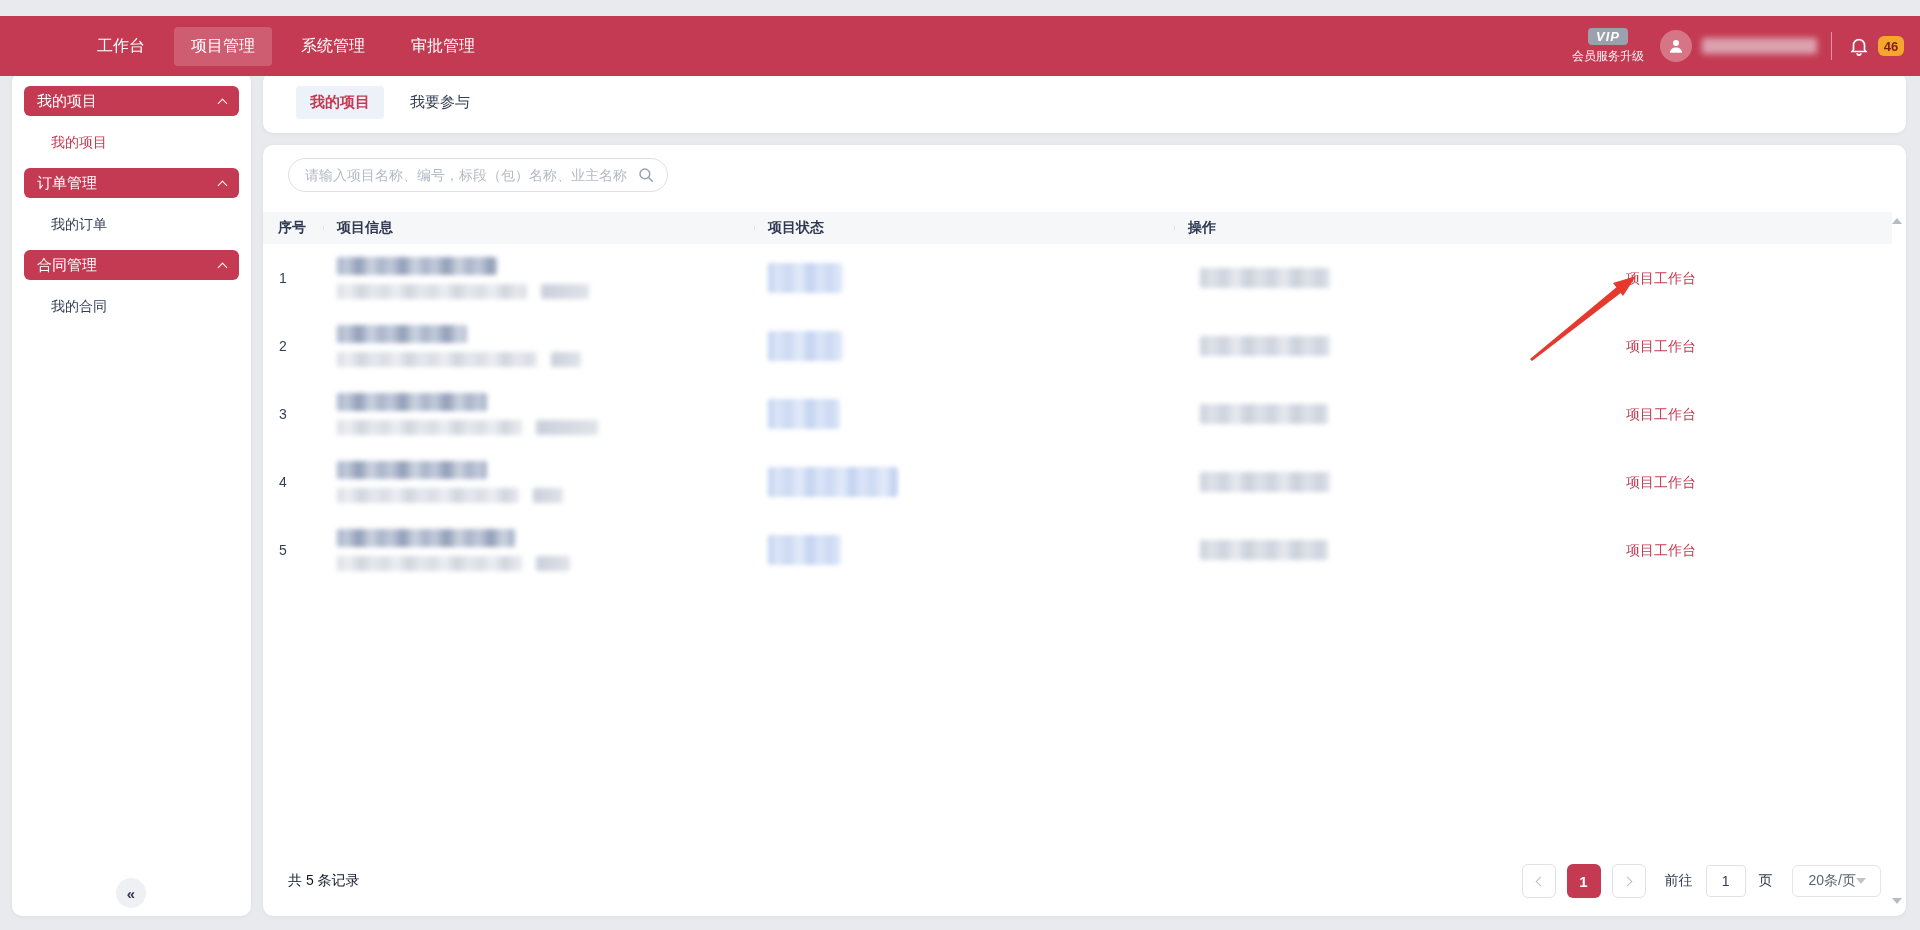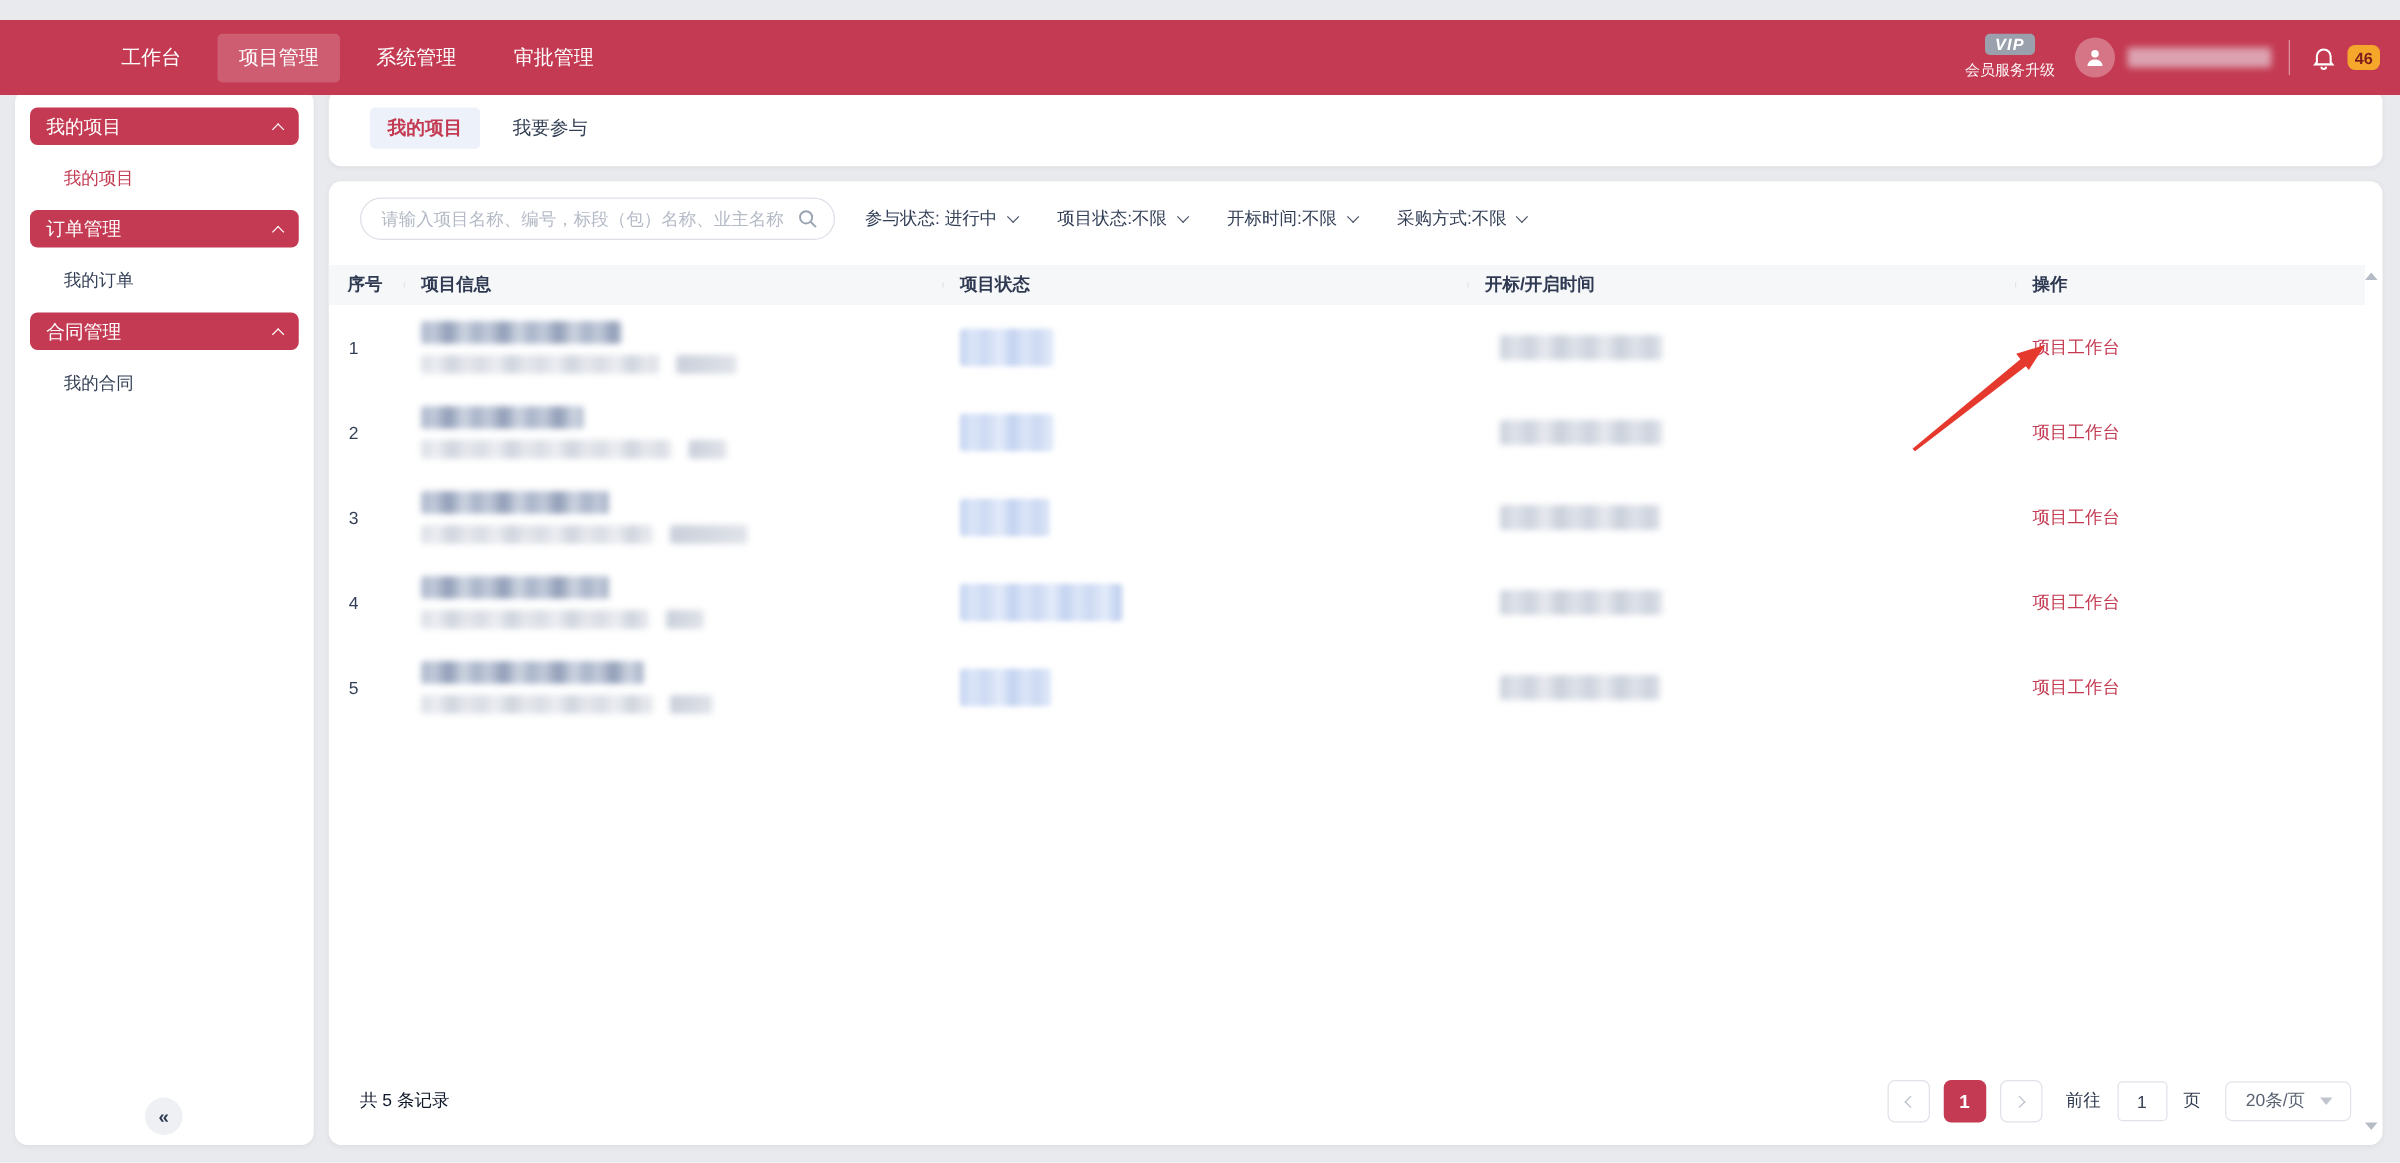--- a/index.html
+++ b/index.html
@@ -79,21 +79,21 @@
   .sb-arrow.dn { bottom:12px; border-top:6px solid #b6bcc6; }
 
   
   .pagination { position:absolute; left:0; right:0; bottom:0; height:70px; display:flex; align-items:center; padding:0 25px; }
   .total-text { font-size:14px; color:#0f172a; }
   .pg-group { margin-left:auto; display:flex; align-items:center; gap:11px; }
   .pg-btn { width:34px; height:34px; border:1px solid #dfe2e8; border-radius:6px; display:flex; align-items:center; justify-content:center; color:#b8bec9; cursor:pointer; background:#fff; }
   .pg-cur { width:34px; height:34px; background:#c43a52; border-radius:6px; color:#fff; font-size:15px; font-weight:bold; display:flex; align-items:center; justify-content:center; cursor:pointer; }
   .pg-text { font-size:14px; color:#303b50; margin:0 2px; }
   .goto-input { width:40px; height:32px; border:1px solid #dfe2e8; border-radius:4px; text-align:center; font-size:14px; color:#333f54; outline:none; font-family:"Liberation Sans",sans-serif; }
-  .size-select { height:32px; border:1px solid #e1e4e9; border-radius:6px; display:flex; align-items:center; padding:0 14px 0 16px; gap:12px; font-size:14px; color:#5a6373; cursor:pointer; margin-left:6px; }
+  .size-select { height:32px; border:1px solid #e1e4e9; border-radius:6px; display:flex; align-items:center; padding:0 14px 0 16px; font-size:14px; color:#5a6373; cursor:pointer; margin-left:6px; }
   .caret-down { width:0; height:0; border-left:5px solid transparent; border-right:5px solid transparent; border-top:6px solid #c0c4cc; }
 
   .arrow-overlay { position:absolute; left:0; top:0; width:1920px; height:930px; pointer-events:none; z-index:40; }
 </style>
 </head>
 <body>
 
 <div class="page">
 
   <div class="topnav">
@@ -161,45 +161,26 @@
   <div class="content-card">
 
     <div class="filter-row">
       <div class="search-wrap">
         <input class="search-input" type="text" placeholder="请输入项目名称、编号，标段（包）名称、业主名称" style="">
         <svg class="search-icon" width="18" height="18" viewBox="0 0 24 24" fill="none" stroke="#9aa2b1" stroke-width="2">
           <circle cx="10.5" cy="10.5" r="6.5"></circle>
           <path d="M15.5 15.5 L21 21"></path>
         </svg>
       </div>
-      <div class="filters">
-        <div class="filter">
-          <span>参与状态: 进行中</span>
-          <i class="chev down"></i>
-        </div>
-        <div class="filter">
-          <span>项目状态:不限</span>
-          <i class="chev down"></i>
-        </div>
-        <div class="filter">
-          <span>开标时间:不限</span>
-          <i class="chev down"></i>
-        </div>
-        <div class="filter">
-          <span>采购方式:不限</span>
-          <i class="chev down"></i>
-        </div>
-      </div>
     </div>
 
     <div class="thead">
       <div class="hcell first">序号</div>
       <div class="hcell">项目信息</div>
       <div class="hcell">项目状态</div>
-      <div class="hcell">开标/开启时间</div>
       <div class="hcell">操作</div>
     </div>
 
     <div class="tbody">
 
       <div class="trow">
         <div class="cell-idx">1</div>
         <div class="cell-info">
           <div class="bz bz-dark" style="width:160px"></div>
           <div class="info-line2">

